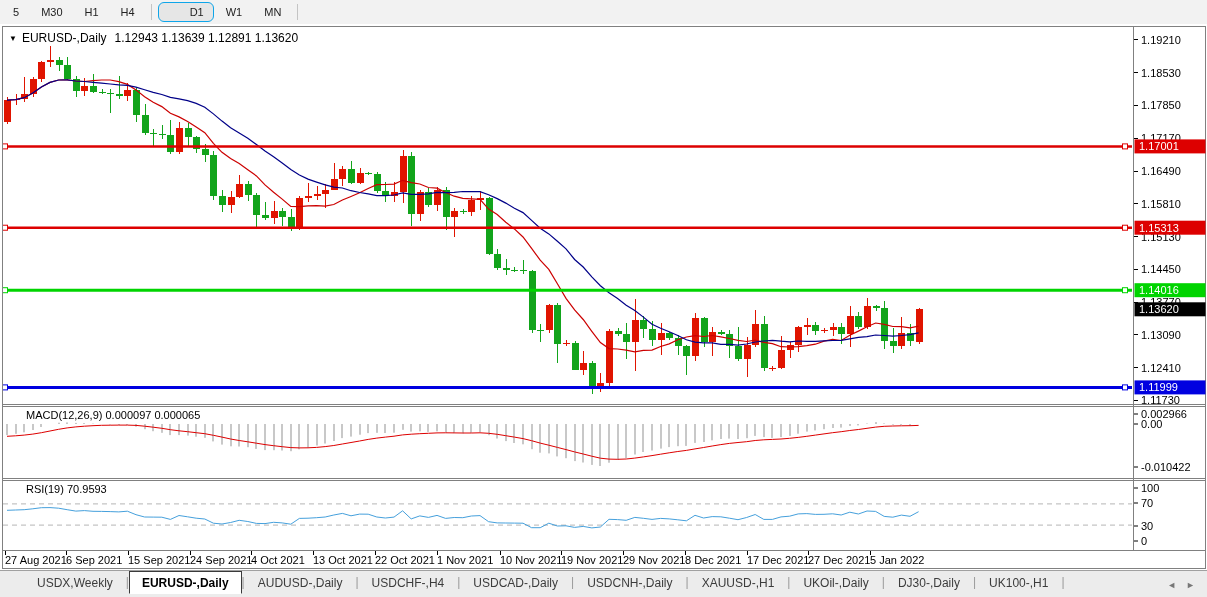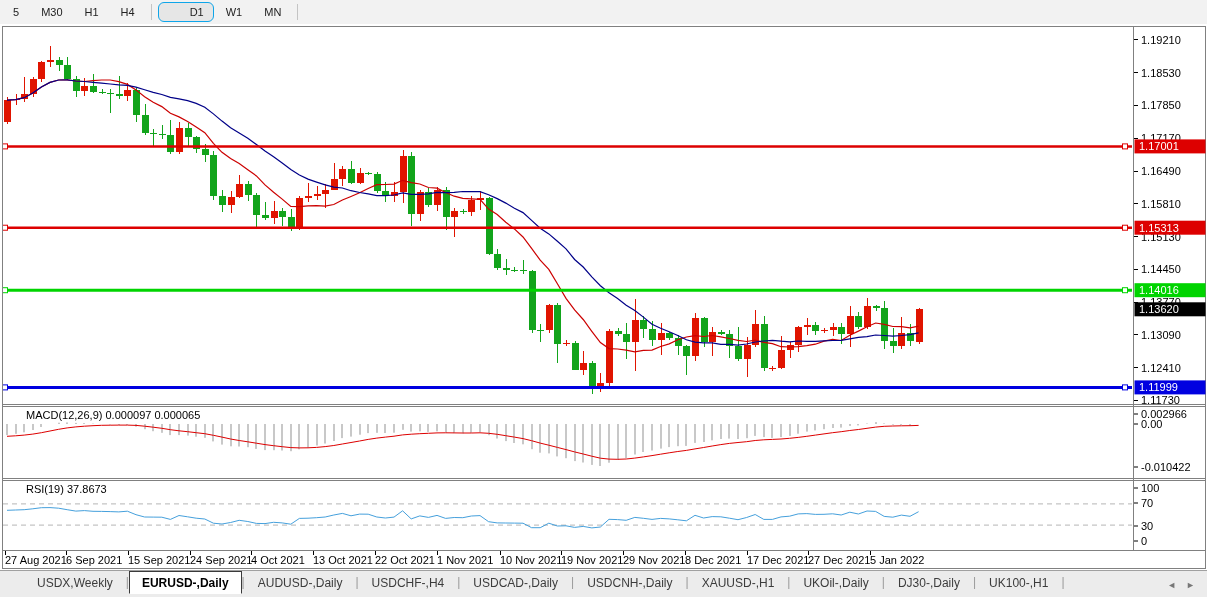--- a/index.html
+++ b/index.html
@@ -479,29 +479,32 @@
         <text x="1139" y="231.71963095848272" class="axw">1.15313</text>
         <rect x="1134.5" y="283.2" width="71" height="14" fill="#00d400"></rect>
         <text x="1139" y="294.2096360840589" class="axw">1.14016</text>
         <rect x="1134.5" y="380.4" width="71" height="14" fill="#0000e0"></rect>
         <text x="1139" y="391.38954382367956" class="axw">1.11999</text>
         <rect x="1134.5" y="302.3" width="71" height="14" fill="#000000"></rect>
         <text x="1139" y="313.2890825217829" class="axw">1.13620</text>
       </g>
     </svg>
 
+  <div class="chart-title">
+    <span class="tri">▼</span><span>EURUSD-,Daily</span><span class="ohlc">1.12943 1.13639 1.12891 1.13620</span>
+  </div>
 
   <div class="ind-label" style="top:409px">
     <span>MACD(12,26,9)</span>
     <span>0.000097 0.000065</span>
   </div>
 
   <div class="ind-label" style="top:483px">
     <span>RSI(19)</span>
-    <span>37.8673</span>
+    <span>70.9593</span>
   </div>
 
   <div class="tabbar" id="tabbar">
       <span class="tab">USDX,Weekly</span>
       <span class="tabsep">|</span>
       <span class="tab active">EURUSD-,Daily</span>
       <span class="tabsep">|</span>
       <span class="tab">AUDUSD-,Daily</span>
       <span class="tabsep">|</span>
       <span class="tab">USDCHF-,H4</span>

